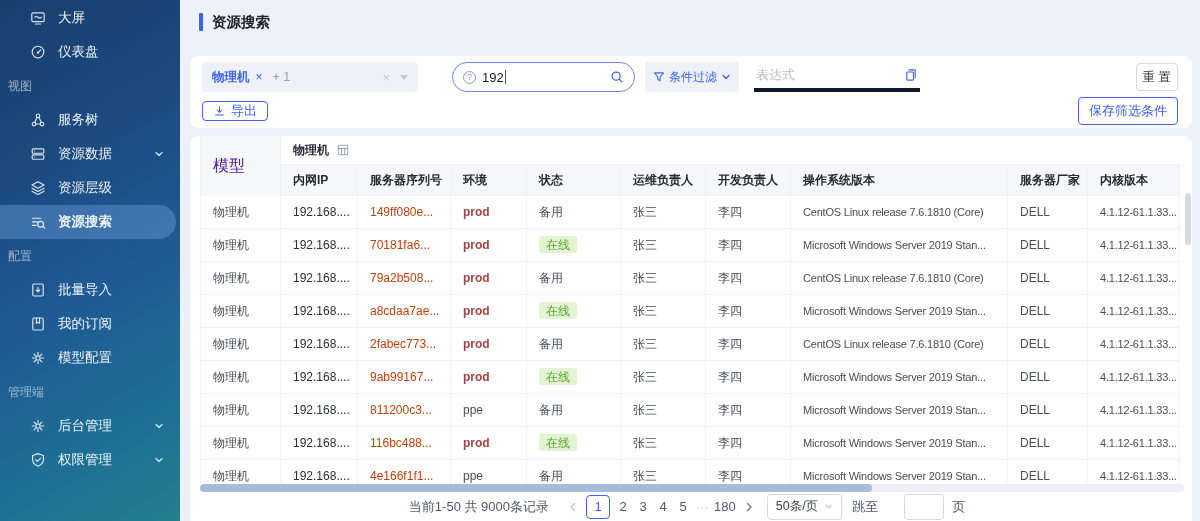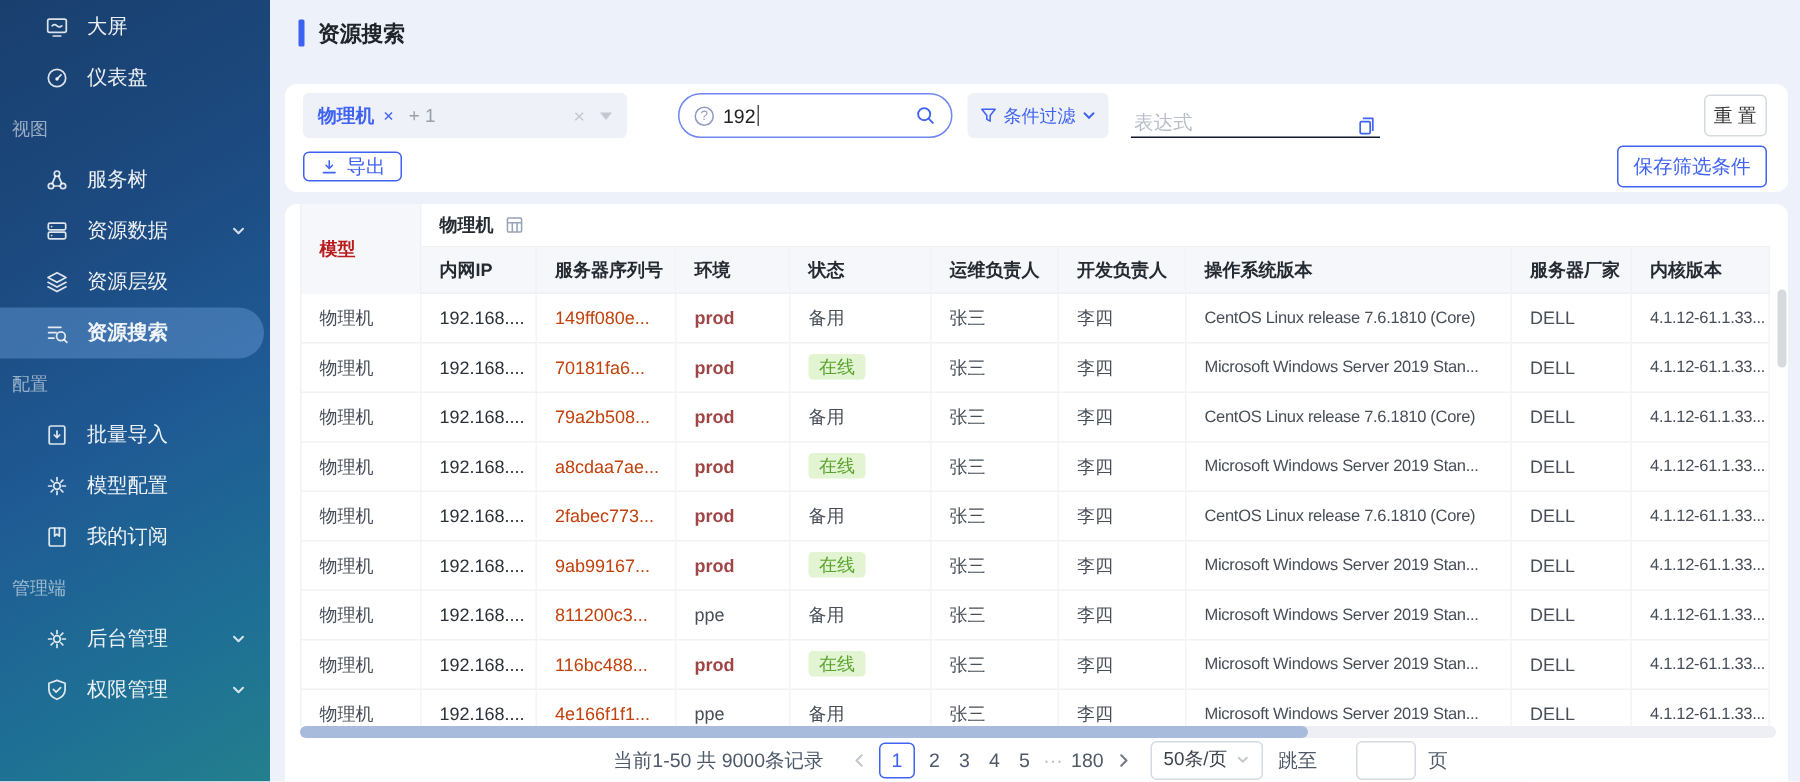--- a/index.html
+++ b/index.html
@@ -39,37 +39,37 @@
 .mag{margin-left:auto}
 .mag svg{width:14px;height:14px;display:block}
 .mag svg *{fill:none;stroke:#3f62f2;stroke-width:1.4;stroke-linecap:round}
 .cond{height:30px;display:flex;align-items:center;padding:0 8px;background:#eef1f8;border-radius:4px;color:#3f62f2;font-size:12px;margin-right:15px}
 .funnel{display:flex;align-items:center;margin-right:4px}
 .funnel svg{width:12px;height:12px;display:block}
 .funnel svg *{fill:none;stroke:#3f62f2;stroke-width:1.2;stroke-linejoin:round}
 .cond-caret{display:flex;align-items:center;margin-left:4px}
 .cond-caret svg{width:10px;height:10px;display:block}
 .cond-caret svg *{fill:none;stroke:#3f62f2;stroke-width:1.3;stroke-linecap:round}
-.expr{width:166px;height:30px;border-bottom:1px solid #0f172a;display:flex;align-items:flex-end;padding:0 2px}
+.expr{width:166px;height:30px;border-bottom:4px solid #0f172a;display:flex;align-items:center;padding:0 2px}
 .expr-ph{color:#b8bec8;font-size:13px}
 .snip{margin-left:auto;display:flex}
 .snip svg{width:14px;height:14px;display:block}
 .snip svg *{fill:none;stroke:#3f62f2;stroke-width:1.3;stroke-linejoin:round}
 .btn-plain{height:28px;padding:0 6px;border:1px solid #d5d9e0;border-radius:4px;background:#fff;font-size:12.5px;color:#333;font-family:inherit}
 .btn-blue{height:20px;padding:0 10px;border:1px solid #3f62f2;border-radius:4px;background:#fff;color:#3f62f2;font-size:13px;display:flex;align-items:center;font-family:inherit}
 .dl{display:flex;margin-right:5px}
 .dl svg{width:13px;height:13px;display:block}
 .dl svg *{fill:none;stroke:#3f62f2;stroke-width:1.3;stroke-linecap:round}
 .savef{height:28px}
 
 .table-card{margin:0 8px 0 10px;flex:1;display:flex;flex-direction:column;position:relative;overflow:hidden;border-radius:8px 8px 0 0}
 .tbl-wrap{height:348px;overflow:hidden;margin:0 2px 0 10px}
 table{border-collapse:separate;border-spacing:0;table-layout:fixed;width:980px;font-size:12px}
 th,td{white-space:nowrap;overflow:hidden;text-align:left}
-.th-model{background:#f6f7fa;border-right:1px solid #eef0f4;border-left:1px solid #f0f2f5;padding-left:12px;font-weight:700;color:#b91c1c;font-size:12px}
+.th-model{background:#f6f7fa;border-right:1px solid #eef0f4;border-left:1px solid #f0f2f5;padding-left:12px;font-weight:400;color:#4c1d95;font-size:16px}
 .th-group{background:#fff;padding-left:12px;height:29px;border-bottom:1px solid #eef0f4;font-weight:600;color:#252b33;font-size:12px}
 .th-group .gh-inner{display:flex;align-items:center}
 .grid-ic{display:flex;margin-left:8px}
 .grid-ic svg{width:12px;height:12px;display:block}
 .grid-ic svg *{fill:none;stroke:#98a3b8;stroke-width:1.2}
 #subhead th{background:#f6f7fa;height:31px;padding-left:12px;border-bottom:1px solid #eef0f4;border-right:1px solid #f0f2f5;font-weight:600;color:#252b33;font-size:12px}
 tbody td{height:33px;padding-left:12px;border-bottom:1px solid #f0f2f5;border-right:1px solid #f3f4f7;color:#474e58}
 tbody td.c-model{border-left:1px solid #f0f2f5}
 td.c-ip{font-weight:400;color:#2b3138}
 td.c-serial{color:#c2410c}
@@ -175,34 +175,34 @@
         <svg viewBox="0 0 16 16">
           <rect x="2.8" y="2" width="10.4" height="12" rx="1.2"></rect>
           <path d="M8 5.4v4.4M6.2 8l1.8 1.8L9.8 8"></path>
         </svg>
       </span>
       <span class="sb-text">批量导入</span>
     </div>
     <div class="sb-row">
       <span class="sb-icon">
         <svg viewBox="0 0 16 16">
+          <rect x="2.8" y="2" width="10.4" height="12" rx="1.2"></rect>
+          <path d="M6.4 2v5.4l1.6-1.3 1.6 1.3V2"></path>
+        </svg>
+      </span>
+      <span class="sb-text">我的订阅</span>
+    </div>
+    <div class="sb-row">
+      <span class="sb-icon">
+        <svg viewBox="0 0 16 16">
           <circle cx="8" cy="8" r="2.2"></circle>
           <path d="M8 2.4v2M8 11.6v2M2.4 8h2M11.6 8h2M4.1 4.1l1.4 1.4M10.5 10.5l1.4 1.4M11.9 4.1l-1.4 1.4M5.5 10.5l-1.4 1.4"></path>
         </svg>
       </span>
       <span class="sb-text">模型配置</span>
-    </div>
-    <div class="sb-row">
-      <span class="sb-icon">
-        <svg viewBox="0 0 16 16">
-          <rect x="2.8" y="2" width="10.4" height="12" rx="1.2"></rect>
-          <path d="M6.4 2v5.4l1.6-1.3 1.6 1.3V2"></path>
-        </svg>
-      </span>
-      <span class="sb-text">我的订阅</span>
     </div>
     <div class="sb-section">管理端</div>
     <div class="sb-row">
       <span class="sb-icon">
         <svg viewBox="0 0 16 16">
           <circle cx="8" cy="8" r="2.2"></circle>
           <path d="M8 2.4v2M8 11.6v2M2.4 8h2M11.6 8h2M4.1 4.1l1.4 1.4M10.5 10.5l1.4 1.4M11.9 4.1l-1.4 1.4M5.5 10.5l-1.4 1.4"></path>
         </svg>
       </span>
       <span class="sb-text">后台管理</span>

